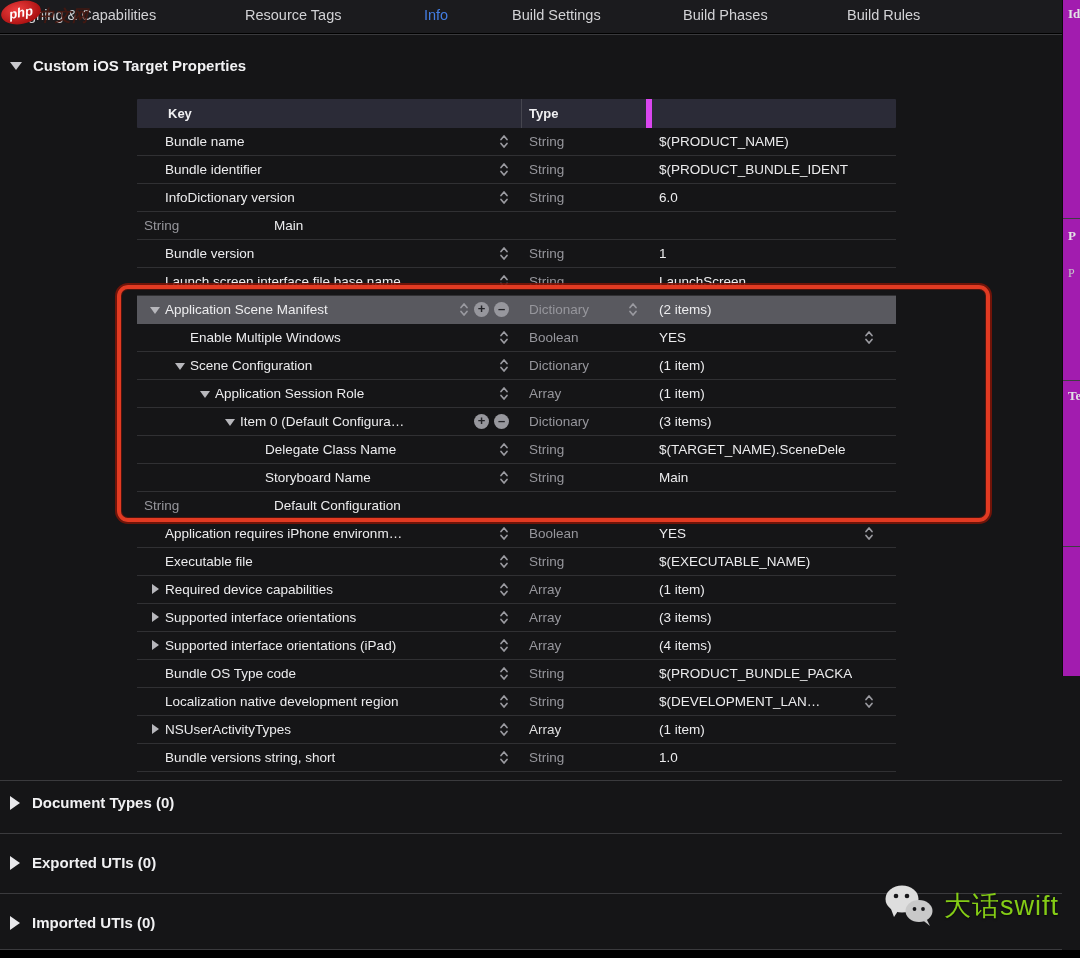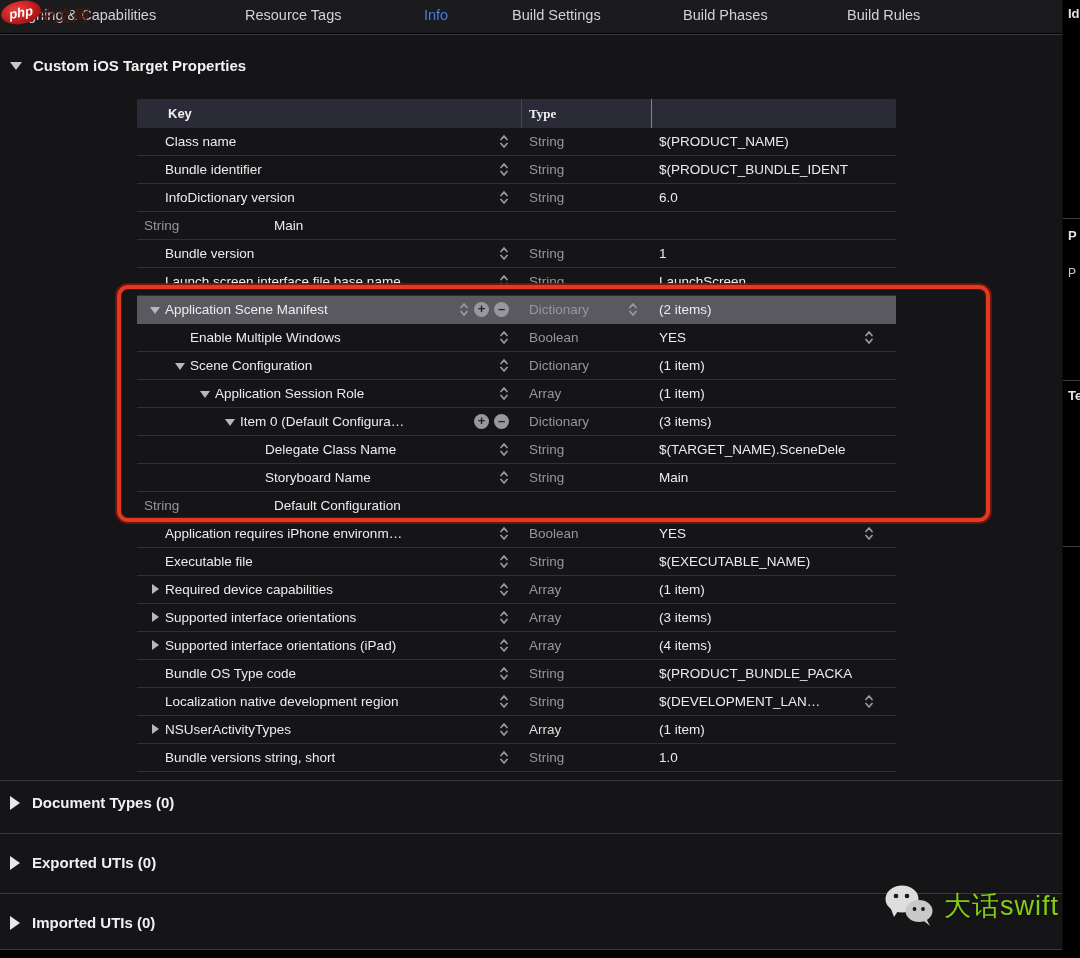--- a/index.html
+++ b/index.html
@@ -30,21 +30,21 @@
   .tri-right-big { width:0; height:0; border-top:7px solid transparent; border-bottom:7px solid transparent;
                    border-left:10px solid #e9e9ec; margin-right:12px; }
   .section-title { color:#f1f1f3; font-weight:bold; font-size:15px; }
 
   
   .plist-table { position:absolute; left:137px; top:99px; width:759px; }
   .thead { display:flex; height:29px; background:#2b2b37; align-items:center;
            border-radius:1px; }
   .th { color:#f0f0f2; font-weight:bold; font-size:13px; height:100%; display:flex; align-items:center; }
   .th-key   { width:385px; padding-left:31px; border-right:1px solid #46464f; }
-  .th-type  { width:130px; padding-left:7px;  border-right:1px solid #d946ef;font-family:Liberation Serif, serif; }
+  .th-type  { width:130px; padding-left:7px;  border-right:6px solid #d946ef; }
   .th-value { flex:1; padding-left:7px; background:#23232e; }
 
   .tbody { width:759px; }
   .row { position:relative; display:flex; height:28px; align-items:center;
          border-bottom:1px solid #303033; }
   .row.selected { background:#59595f; border-bottom-color:#59595f; }
   .cell { height:100%; display:flex; align-items:center; overflow:hidden; }
   .key-cell { width:385px; padding-left:13px; }
   .type-cell { width:130px; padding-left:7px; }
   .value-cell { flex:1; padding-left:7px;text-align:center; }
@@ -68,22 +68,22 @@
   
   .red-rect { position:absolute; left:117px; top:285px; width:873px; height:237px;
               border:4px solid #e23a22; border-radius:11px; z-index:50; pointer-events:none;
               box-shadow:0 0 0 2px rgba(122,20,8,0.9), inset 0 0 0 1px rgba(122,20,8,0.55); }
 
   
   .hr { position:absolute; left:0; width:1062px; height:1px; background:#3a3a3d; }
   .collapsed { position:absolute; left:10px; display:flex; align-items:center; }
 
   
-  .right-panel { position:absolute; left:1062px; top:0; width:18px; height:950px;
-                 background:#000000; border-left:1px solid #0a0a0b; z-index:40; overflow:hidden; }
+  .right-panel { position:absolute; left:1062px; top:0; width:18px; height:676px;
+                 background:#a21caf; border-left:1px solid #0a0a0b; z-index:40; overflow:hidden;font-family:Liberation Serif, serif; }
   .rp-label { position:absolute; left:5px; white-space:nowrap; font-size:13px; font-weight:bold; color:#e3e3e5; }
   .rp-label.dim { font-weight:normal; font-size:12px; color:#c6c6c9; }
   .rp-hr { position:absolute; left:0; width:18px; height:1px; background:#3e3e41; }
 
   
   .wechat { position:absolute; left:884px; top:884px; display:flex; align-items:center; z-index:60; }
   .wechat-text { color:#84cc16; font-size:27px; margin-left:8px; letter-spacing:1px;
                  text-shadow:0 1px 2px rgba(0,0,0,0.6); }
 
   .bottom-strip { position:absolute; left:0; top:950px; width:1080px; height:8px; background:#000; z-index:45; }
@@ -115,21 +115,21 @@
   <div class="plist-table">
     <div class="thead">
       <div class="th th-key">Key</div>
       <div class="th th-type">Type</div>
     </div>
     <div class="tbody">
         <div class="row">
     <div class="cell key-cell">
       <span class="indent" style="width: 0px;"></span>
       <span class="disclosure"></span>
-      <span class="key-label">Class name</span>
+      <span class="key-label">Bundle name</span>
       <span class="key-controls">
         <span class="stepper key-stepper">
           <svg width="10" height="17" viewBox="0 0 10 17">
                   <path d="M2 6.5 L5 3 L8 6.5" fill="none" stroke="#9a9aa0" stroke-width="1.7" stroke-linecap="round" stroke-linejoin="round"></path>
                   <path d="M2 10.5 L5 14 L8 10.5" fill="none" stroke="#9a9aa0" stroke-width="1.7" stroke-linecap="round" stroke-linejoin="round"></path>
                 </svg>
         </span>
 
       </span>
     </div>

